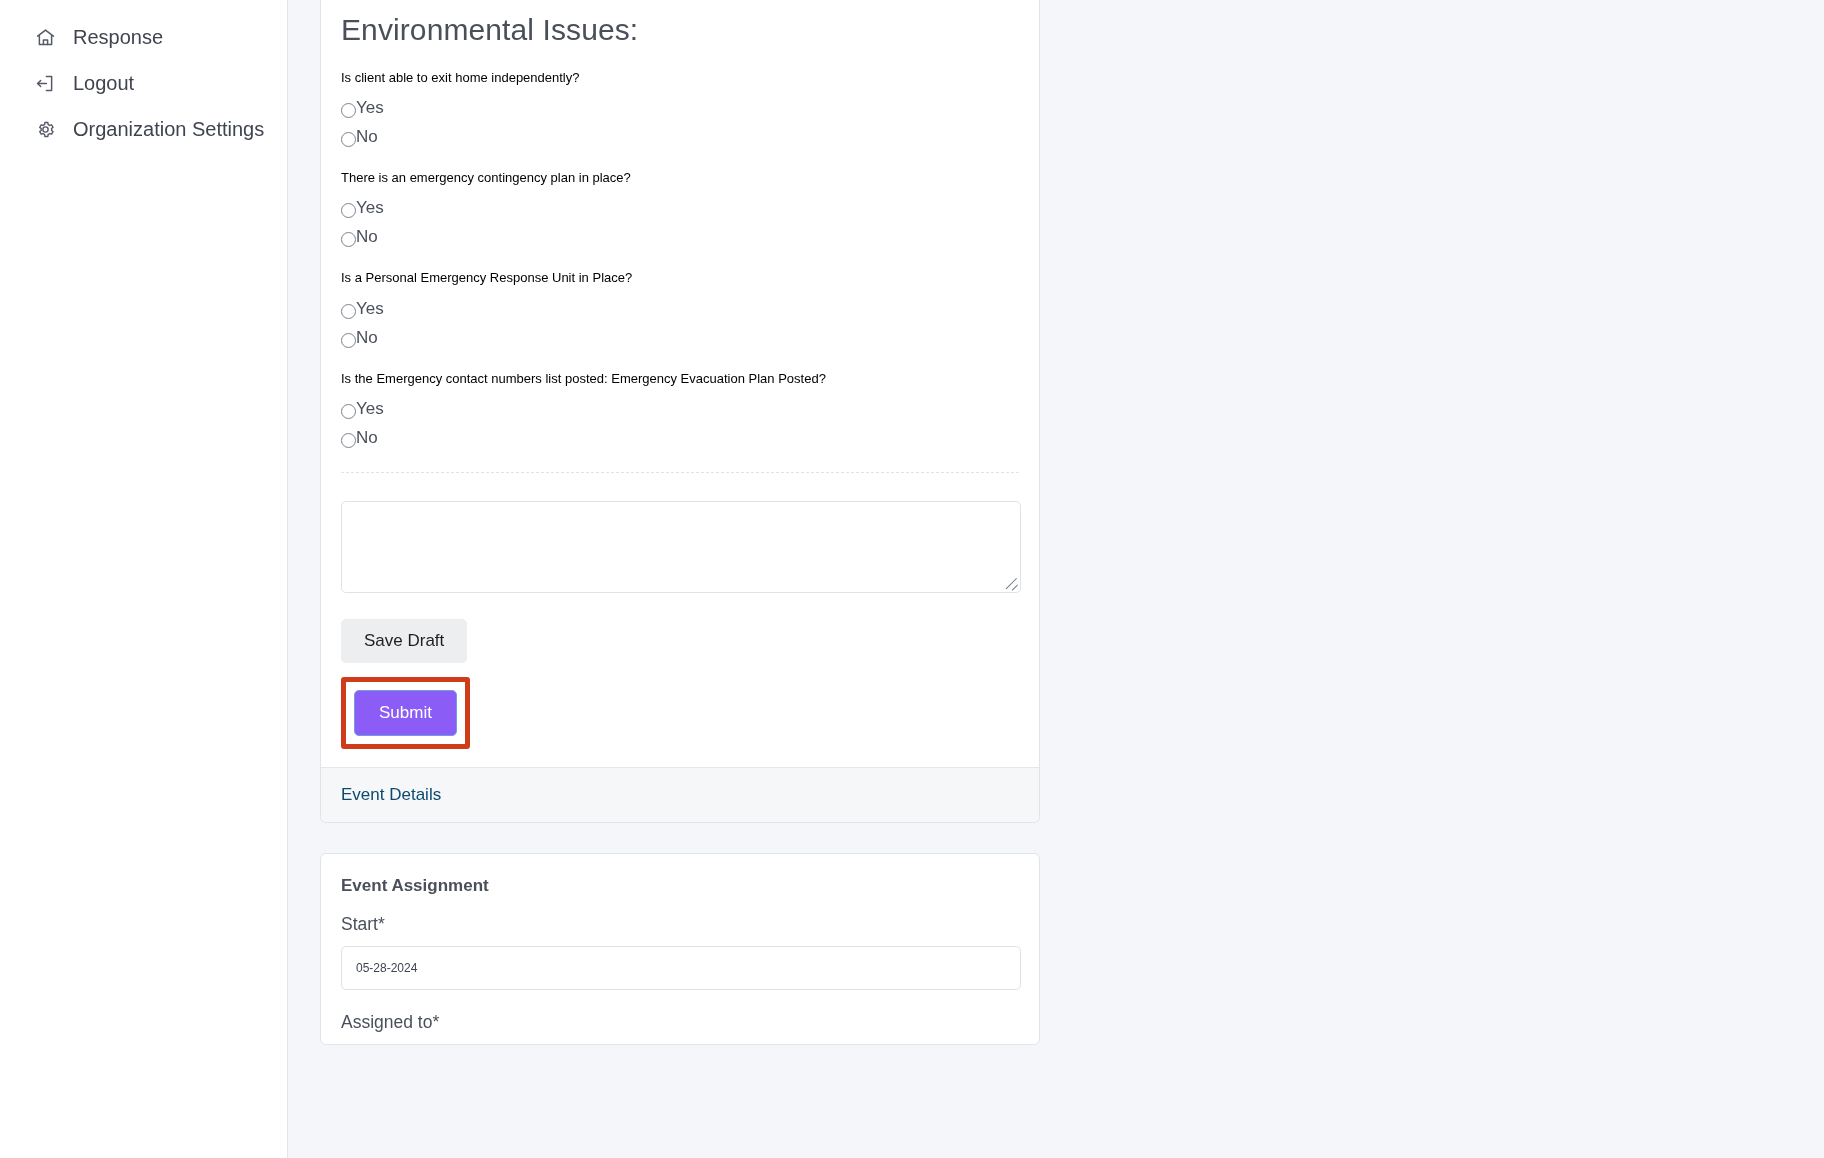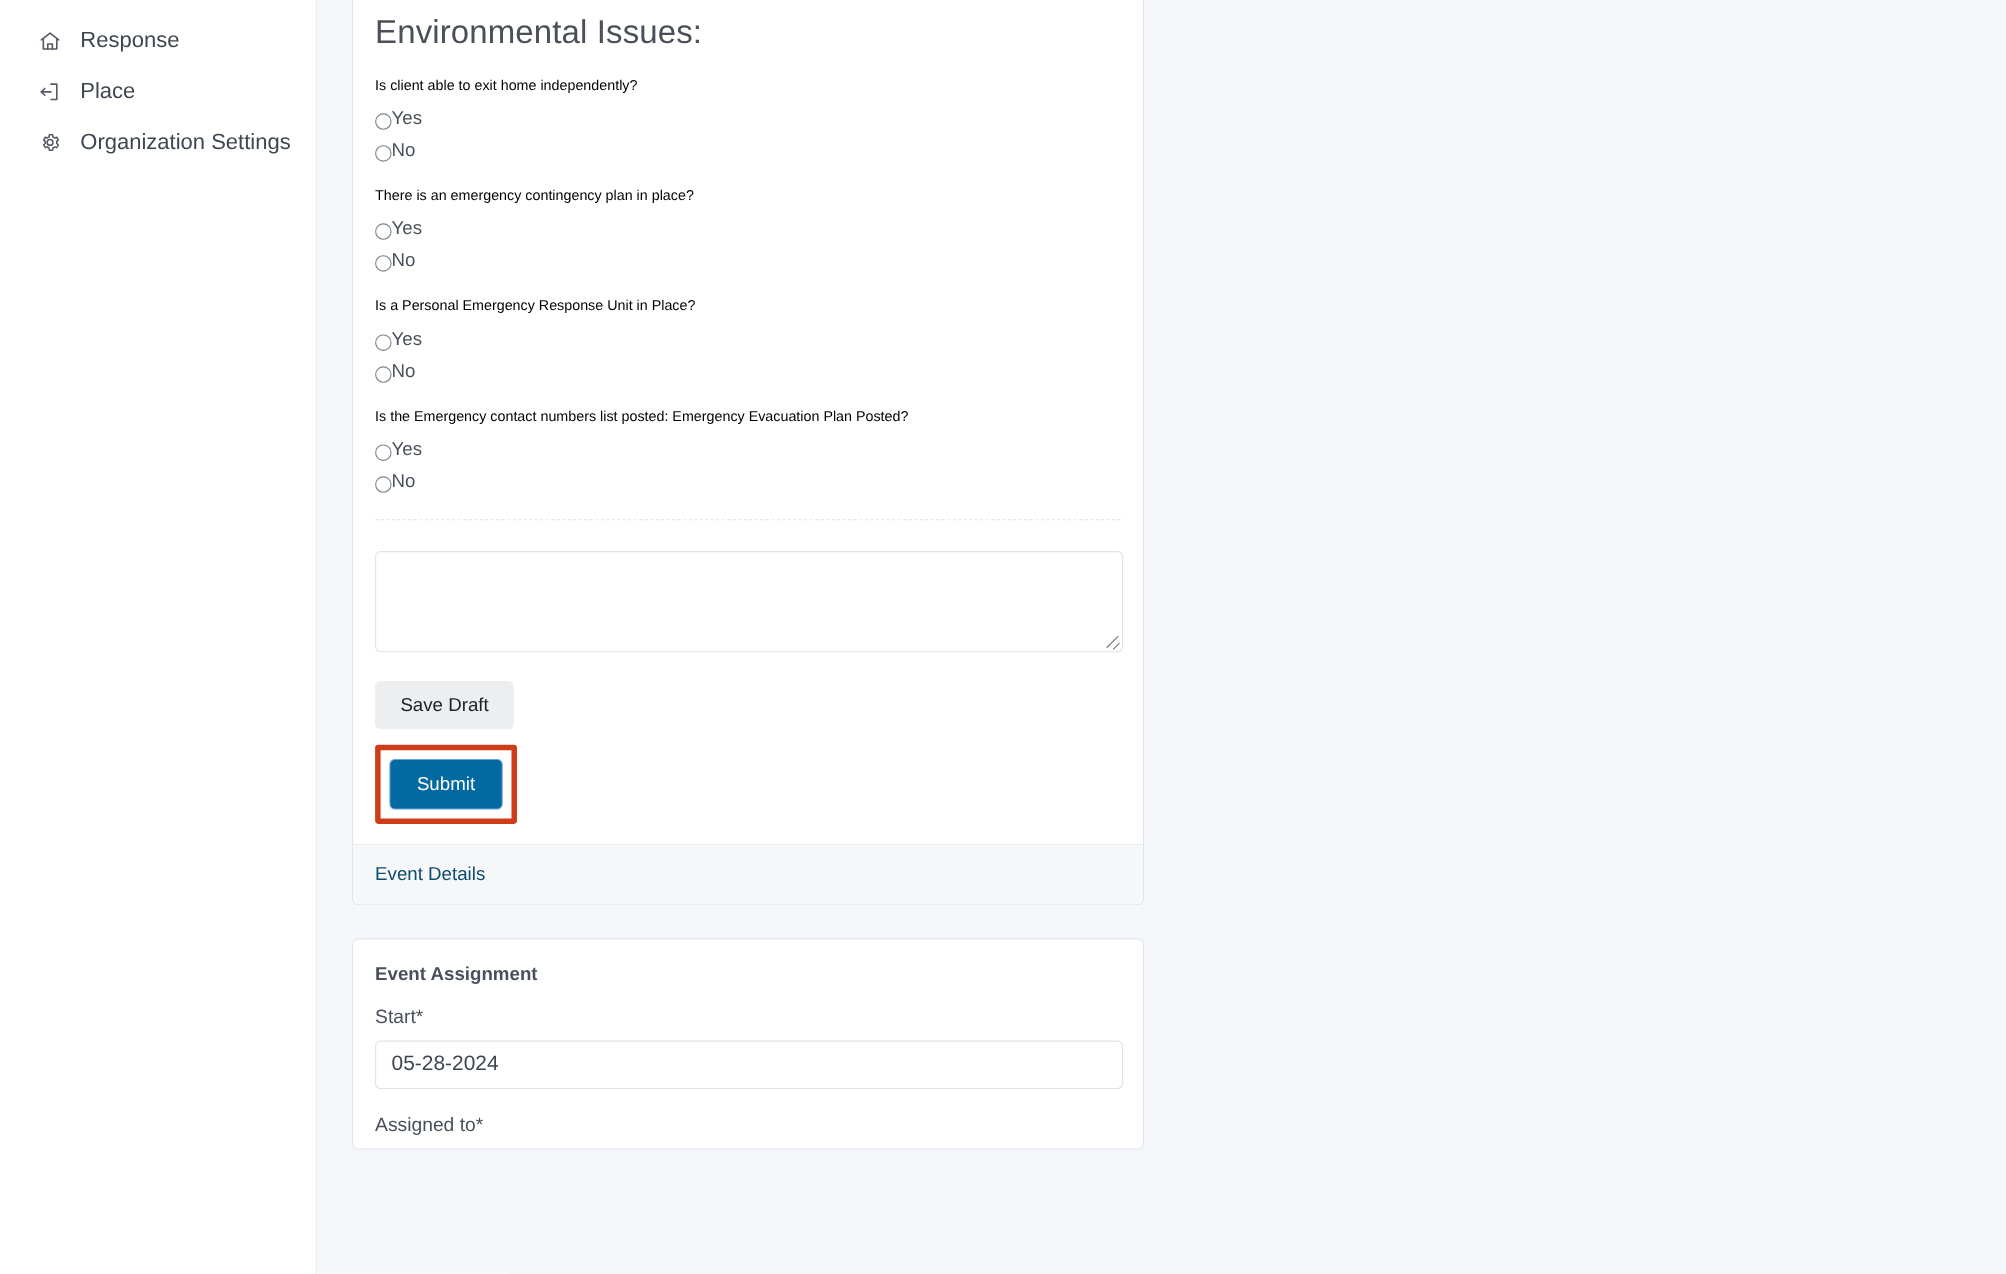--- a/index.html
+++ b/index.html
@@ -187,21 +187,21 @@
 
   .btn-secondary {
     background: #eceeef;
     color: #1d2023;
     font-size: 17px;
     padding: 11px 22px;
     border-color: #eceeef;
   }
 
   .btn-primary {
-    background: #0369a1;
+    background: #8b5cf6;
     color: #ffffff;
     font-size: 17px;
     padding: 12px 24px;
     border-color: #6c9ee2;
   }
 
   .btn-row { margin-bottom: 14px; }
 
   
   .highlight-box {
@@ -233,21 +233,21 @@
 
   .input-box {
     width: 680px;
     height: 44px;
     border: 1px solid #dde3e9;
     border-radius: 5px;
     background: #ffffff;
     display: flex;
     align-items: center;
     padding: 0 14px;
-    font-size: 19px;
+    font-size: 12px;
     color: #3f4550;
     margin-bottom: 22px;
   }
 
   .pad20 { padding-left: 20px; padding-right: 20px; }
   .mt18 { margin-top: 18px; }
 </style>
 </head>
 <body>
 
@@ -268,21 +268,21 @@
       </li>
 
       <li class="nav-item">
         <span class="nav-icon">
           <svg viewBox="0 0 24 24" fill="none" stroke="currentColor" stroke-width="1.7" stroke-linecap="round" stroke-linejoin="round">
             <path d="M13 4h6v16h-6"></path>
             <path d="M13 12H3"></path>
             <path d="M6.5 8.5 3 12l3.5 3.5"></path>
           </svg>
         </span>
-        <span>Place</span>
+        <span>Logout</span>
       </li>
     </ul>
 
 
     <ul class="nav-list">
       <li class="nav-item">
         <span class="nav-icon">
           <svg viewBox="0 0 24 24" fill="none" stroke="currentColor" stroke-width="1.6" stroke-linecap="round" stroke-linejoin="round">
             <circle cx="12" cy="12" r="3"></circle>
             <path d="M19 12a7 7 0 0 0-.1-1.1l1.7-1.3-1.7-3-2 .8a7 7 0 0 0-1.9-1.1L14.7 4h-3.4l-.3 2.3a7 7 0 0 0-1.9 1.1l-2-.8-1.7 3 1.7 1.3A7 7 0 0 0 7 12a7 7 0 0 0 .1 1.1l-1.7 1.3 1.7 3 2-.8a7 7 0 0 0 1.9 1.1l.3 2.3h3.4l.3-2.3a7 7 0 0 0 1.9-1.1l2 .8 1.7-3-1.7-1.3c.1-.4.1-.7.1-1.1z"></path>

